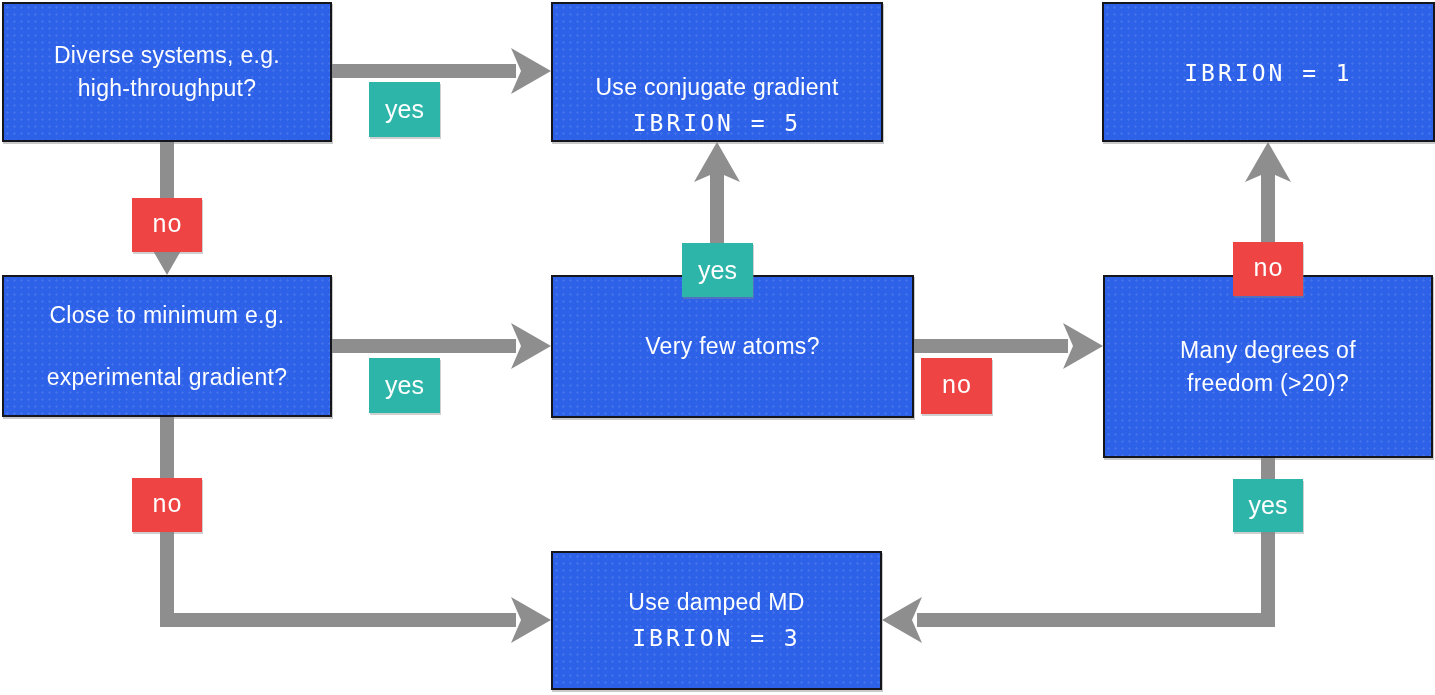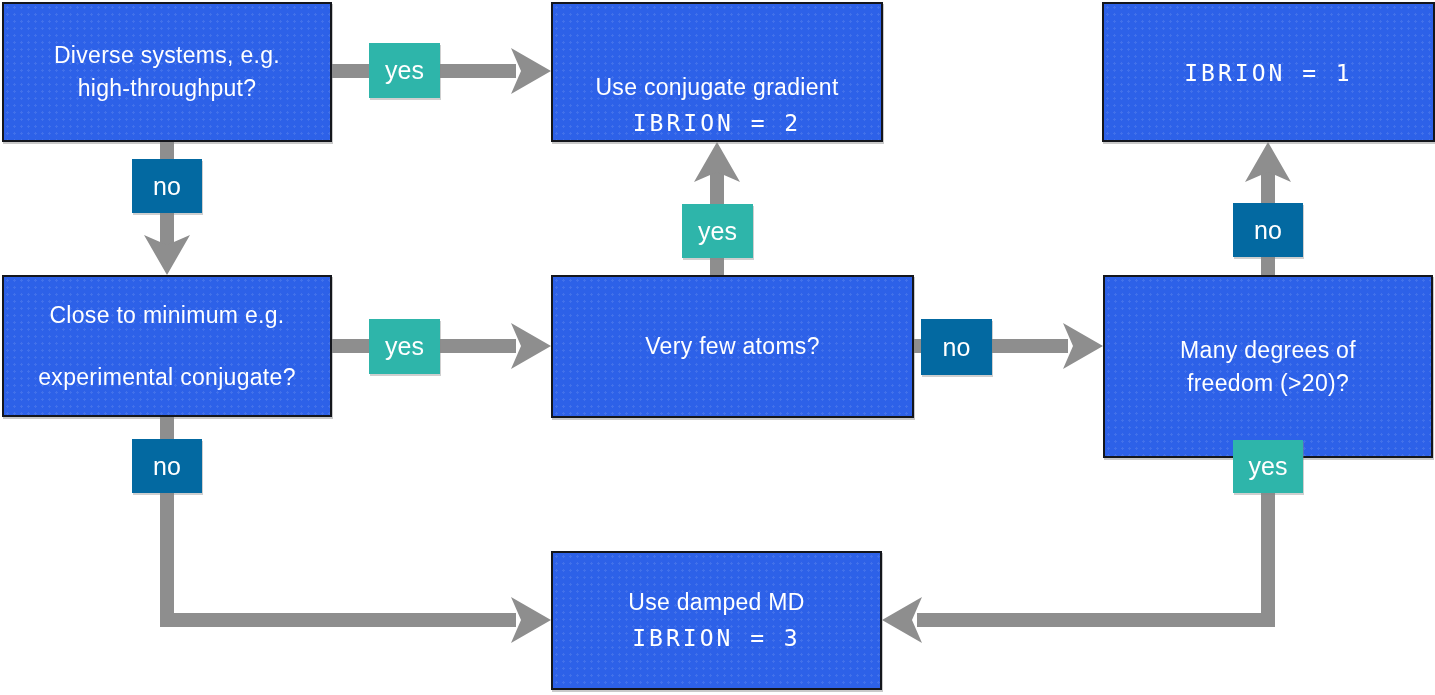--- a/index.html
+++ b/index.html
@@ -45,23 +45,24 @@
     margin-top: 3px;
   }
   .edge-label {
     position: absolute;
     display: flex;
     align-items: center;
     justify-content: center;
     color: #ffffff;
     font-size: 25px;
     box-shadow: 1px 2px 0 rgba(135,135,135,0.4);
+    margin-top: 39px;
   }
   .edge-label.yes { background: #2eb5aa; }
-  .edge-label.no  { background: #0369a1; }
+  .edge-label.no  { background: #ef4444; font-family: Liberation Mono, monospace; }
 </style>
 </head>
 <body>
 
 <div id="canvas">
 
   <svg id="edges" width="1435" height="695" viewBox="0 0 1435 695">
     <g fill="none" stroke="#8e8e8e" stroke-width="14">
       <path d="M332 71 H516"></path>
       <path d="M167 142 V250"></path>
@@ -84,30 +85,30 @@
     </g>
   </svg>
 
   <div class="node" style="left:2px; top:2px; width:330px; height:140px;">
     <span>Diverse systems, e.g.</span>
     <span>high-throughput?</span>
   </div>
 
   <div class="node" style="left:551px; top:2px; width:332px; height:140px;justify-content:flex-end;">
     <span>Use conjugate gradient</span>
-    <span class="code">IBRION = 2</span>
+    <span class="code">IBRION = 5</span>
   </div>
 
   <div class="node" style="left:1102px; top:2px; width:333px; height:140px;">
     <span class="code">IBRION = 1</span>
   </div>
 
   <div class="node" style="left:2px; top:275px; width:330px; height:142px;gap:29px;">
     <span>Close to minimum e.g.</span>
-    <span>experimental conjugate?</span>
+    <span>experimental gradient?</span>
   </div>
 
   <div class="node" style="left:551px; top:275px; width:363px; height:143px;">
     <span>Very few atoms?</span>
   </div>
 
   <div class="node" style="left:1103px; top:275px; width:330px; height:183px;">
     <span>Many degrees of</span>
     <span>freedom (&gt;20)?</span>
   </div>

